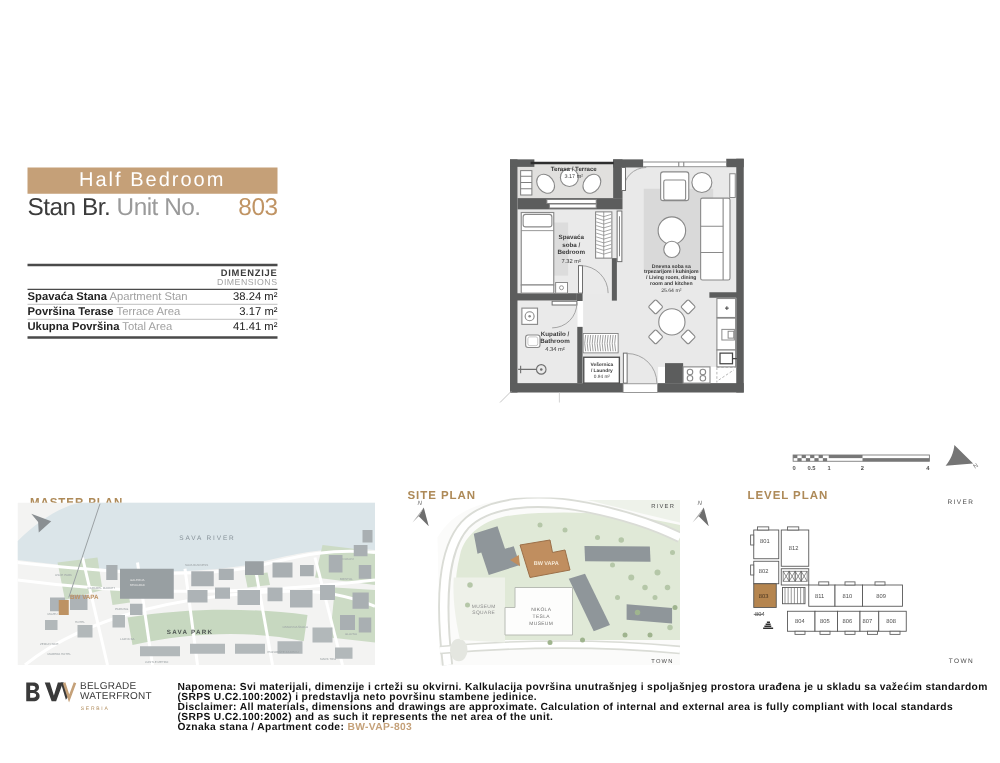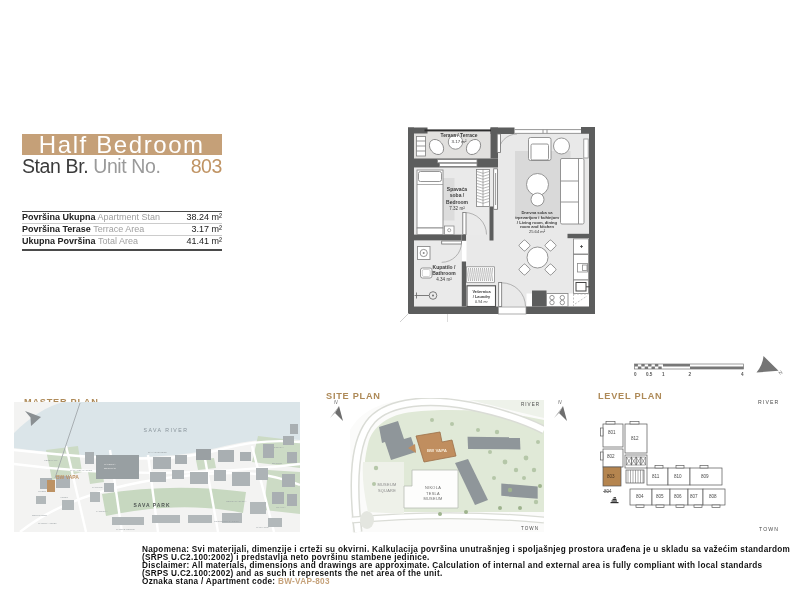--- a/index.html
+++ b/index.html
@@ -6,30 +6,34 @@
 #page{position:relative;width:800px;height:610px;background:#fff;overflow:hidden;
   font-family:"Liberation Sans",sans-serif;}
 .abs{position:absolute;}
 </style>
 </head>
 <body>
 <div id="page">
 
 
 <div class="abs" style="left:22px;top:133.5px;width:199.5px;height:21px;background:#c5a078;color:#fff;
-  font-size:24px;line-height:21px;text-align:center;letter-spacing:1.6px;">Half Bedroom</div>
+  font-size:16px;line-height:21px;text-align:center;letter-spacing:1.6px;">Half Bedroom</div>
 
 <div class="abs" style="left:22px;top:155px;width:200px;height:23px;font-size:19.5px;line-height:23px;letter-spacing:-0.4px;">
   <span style="color:#3b3b3b;">Stan Br.</span> <span style="color:#9a9a9a;">Unit No.</span>
   <span style="position:absolute;right:0;color:#c09464;">803</span>
 </div>
 
 <div class="abs" style="left:22px;top:211px;width:200px;">
+  <div style="border-top:2.2px solid #4a4a4a;padding:1.8px 0 1.2px 0;text-align:right;line-height:1.03;">
+    <div style="font-size:7.5px;font-weight:bold;color:#3c3c3c;letter-spacing:.6px;">DIMENZIJE</div>
+    <div style="font-size:7px;color:#a2a2a2;letter-spacing:.4px;">DIMENSIONS</div>
+  </div>
   <div style="border-top:1.6px solid #4a4a4a;font-size:9px;color:#222;line-height:9.6px;">
-    <div style="padding:0.7px 0;border-bottom:1px solid #ccc;position:relative;"><b>Površina Ukupna</b> <span style="color:#a0a0a0;">Apartment Stan</span><span style="position:absolute;right:0;">38.24 m²</span></div>
+    <div style="padding:0.7px 0;border-bottom:1px solid #ccc;position:relative;"><b>Spavaća Stana</b> <span style="color:#a0a0a0;">Apartment Stan</span><span style="position:absolute;right:0;">38.24 m²</span></div>
     <div style="padding:0.7px 0;border-bottom:1px solid #ccc;position:relative;"><b>Površina Terase</b> <span style="color:#a0a0a0;">Terrace Area</span><span style="position:absolute;right:0;">3.17 m²</span></div>
     <div style="padding:0.7px 0 2.6px 0;border-bottom:2.2px solid #4a4a4a;position:relative;"><b>Ukupna Površina</b> <span style="color:#a0a0a0;">Total Area</span><span style="position:absolute;right:0;margin-left:44px;">41.41 m²</span></div>
   </div>
 </div>
 
 <div class="abs" style="left:396px;top:118px;width:210px;height:212px;">
 <svg width="210" height="212" viewBox="396 118 210 212" font-family="Liberation Sans, sans-serif">
 
   <rect x="414" y="131" width="76.5" height="28" fill="#e1e0de"></rect>
 
@@ -554,20 +558,33 @@
     <rect x="611.5" y="500.4" width="5.5" height="1.2"></rect>
     <rect x="612.5" y="498.8" width="4" height="1.2"></rect>
     <rect x="613.5" y="497.2" width="2.5" height="1.2"></rect>
   </g>
   <line x1="603" y1="491.5" x2="610" y2="491.5" stroke="#5f5f5f" stroke-width="0.7"></line>
 </svg>
 </div>
 
 <div class="abs" style="left:759px;top:525.5px;font-size:5.2px;letter-spacing:1.1px;color:#4c4c4c;">TOWN</div>
 
+<div class="abs" style="left:20px;top:543px;width:120px;height:34px;">
+<svg width="120" height="34" viewBox="0 0 120 34" font-family="Liberation Sans, sans-serif">
+  <path fill-rule="evenodd" fill="#3a3a3a" d="M1,3 H6.45 C9.5,3 11.2,4.4 11.2,6.8 C11.2,8.5 10.4,9.6 8.9,10.1 C10.7,10.6 11.7,11.9 11.7,13.8 C11.7,16.4 9.8,18 6.7,18 H1 Z
+  M4.1,5.6 H6.1 C7.5,5.6 8.3,6.2 8.3,7.3 C8.3,8.4 7.5,9 6.1,9 H4.1 Z
+  M4.1,11.3 H6.5 C8.1,11.3 8.9,12 8.9,13.2 C8.9,14.5 8.1,15.1 6.5,15.1 H4.1 Z"></path>
+  <path d="M15.8,3 L19.9,3 L23.1,13.3 L26.3,3 L30.4,3 L24.9,18 L21.3,18 Z" fill="#3a3a3a"></path>
+  <path d="M28.6,3 L31.1,3 L34.6,14.2 L32.7,16.8 Z" fill="#3a3a3a"></path>
+  <path d="M31.3,3.2 L35.3,15.8 L40,3.2" fill="none" stroke="#c5a179" stroke-width="2.1"></path>
+  <text x="44" y="8" font-size="8" letter-spacing=".2" fill="#3a3a3a">BELGRADE</text>
+  <text x="44" y="16" font-size="8" letter-spacing=".2" fill="#3a3a3a">WATERFRONT</text>
+  <text x="44.6" y="25" font-size="4" letter-spacing="1.4" fill="#b08c5c">SERBIA</text>
+</svg>
+</div>
 
 <div class="abs" style="left:142px;top:545.5px;width:660px;font-size:8.2px;font-weight:bold;color:#111;line-height:8px;letter-spacing:0.3px;">
 Napomena: Svi materijali, dimenzije i crteži su okvirni. Kalkulacija površina unutrašnjeg i spoljašnjeg prostora urađena je u skladu sa važećim standardom<br>
 (SRPS U.C2.100:2002) i predstavlja neto površinu stambene jedinice.<br>
 Disclaimer: All materials, dimensions and drawings are approximate. Calculation of internal and external area is fully compliant with local standards<br>
 (SRPS U.C2.100:2002) and as such it represents the net area of the unit.<br>
 Oznaka stana / Apartment code: <span style="color:#c5a179;">BW-VAP-803</span>
 </div>
 
 </div>

